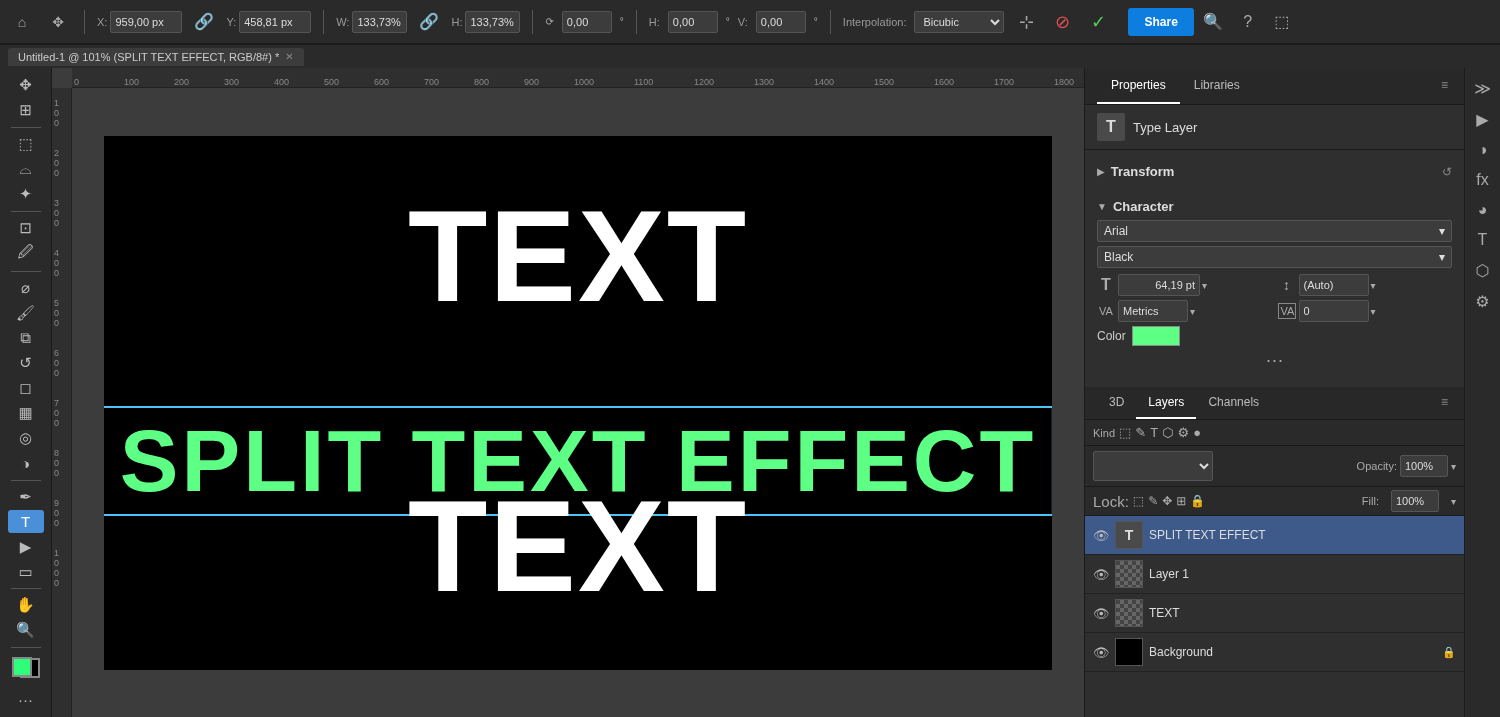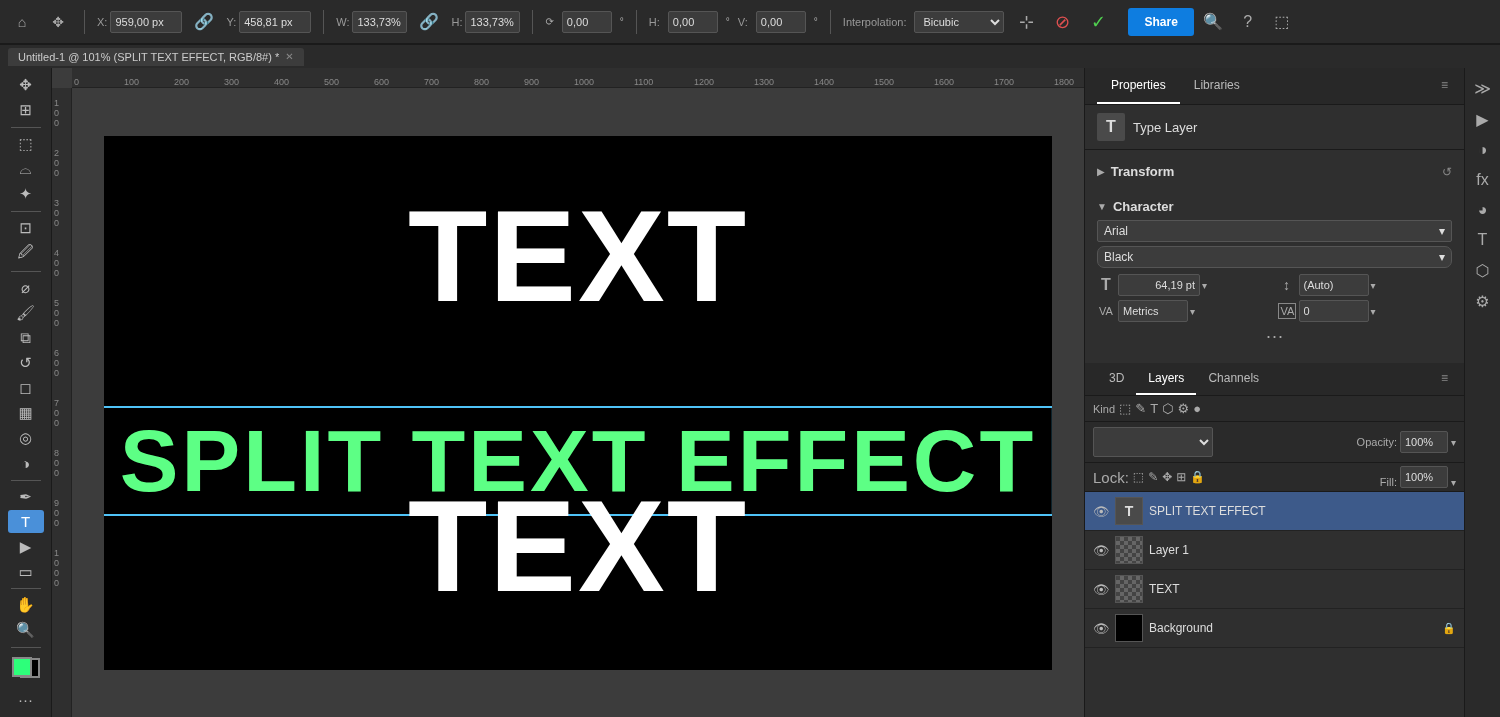--- a/index.html
+++ b/index.html
@@ -251,21 +251,21 @@
     .opacity-input {
       background: #3c3c3c; border: 1px solid #555; color: #ddd;
       padding: 2px 4px; font-size: 11px; width: 48px; height: 22px; border-radius: 2px;
     }
     .lock-row {
       display: flex; align-items: center; gap: 4px; padding: 3px 8px;
       background: #2a2a2a; border-bottom: 1px solid #1a1a1a;
     }
     .lock-label { color: #aaa; font-size: 15px; }
     .lock-icon { color: #aaa; font-size: 12px; cursor: pointer; }
-    .fill-group { display: flex; align-items: flex-end; gap: 3px; margin-left: auto; }
+    .fill-group { display: flex; align-items: center; gap: 12px; margin-left: auto; }
     .fill-label { color: #aaa; font-size: 11px; }
     .fill-input {
       background: #3c3c3c; border: 1px solid #555; color: #ddd;
       padding: 2px 4px; font-size: 11px; width: 48px; height: 22px; border-radius: 2px;
     }
 
     
     #layers-list { flex: 1; overflow-y: auto; background: #2f2f2f; }
     .layer-item {
       display: flex; align-items: center; gap: 6px;
@@ -489,21 +489,21 @@
         </div>
 
         <div style="position:relative; margin-bottom:4px;">
           <div class="select-field" style="display:flex;justify-content:space-between;">
             <span>Arial</span>
             <span>▾</span>
           </div>
         </div>
 
         <div style="position:relative; margin-bottom:6px;">
-          <div class="select-field" style="display:flex;justify-content:space-between;border-radius:7px;">
+          <div class="select-field" style="display:flex;justify-content:space-between;">
             <span>Black</span>
             <span>▾</span>
           </div>
         </div>
 
         <div class="char-metrics-row">
           <div class="char-field-group">
             <span class="char-icon" style="font-size:16px;font-weight:bold;">T</span>
             <div style="position:relative; display:flex; align-items:center;">
               <input class="char-input" value="64,19 pt" style="width: 82px; text-align: right;">
@@ -529,20 +529,24 @@
           </div>
           <div class="char-field-group">
             <span class="char-icon" style="font-size:11px; border:1px solid #888; padding:1px 2px;">VA</span>
             <div style="position:relative; display:flex; align-items:center;">
               <input class="char-input" value="0" style="width: 70px;">
               <span style="font-size:10px;color:#aaa;margin-left:2px;">▾</span>
             </div>
           </div>
         </div>
 
+        <div class="color-swatch-row">
+          <span style="color:#ccc; font-size:12px;">Color</span>
+          <div class="color-swatch"></div>
+        </div>
 
         <div class="more-options">···</div>
       </div>
     </div>
 
     <div id="layers-section">
       <div id="layers-tabs">
         <div class="layers-tab">3D</div>
         <div class="layers-tab active">Layers</div>
         <div class="layers-tab">Channels</div>

